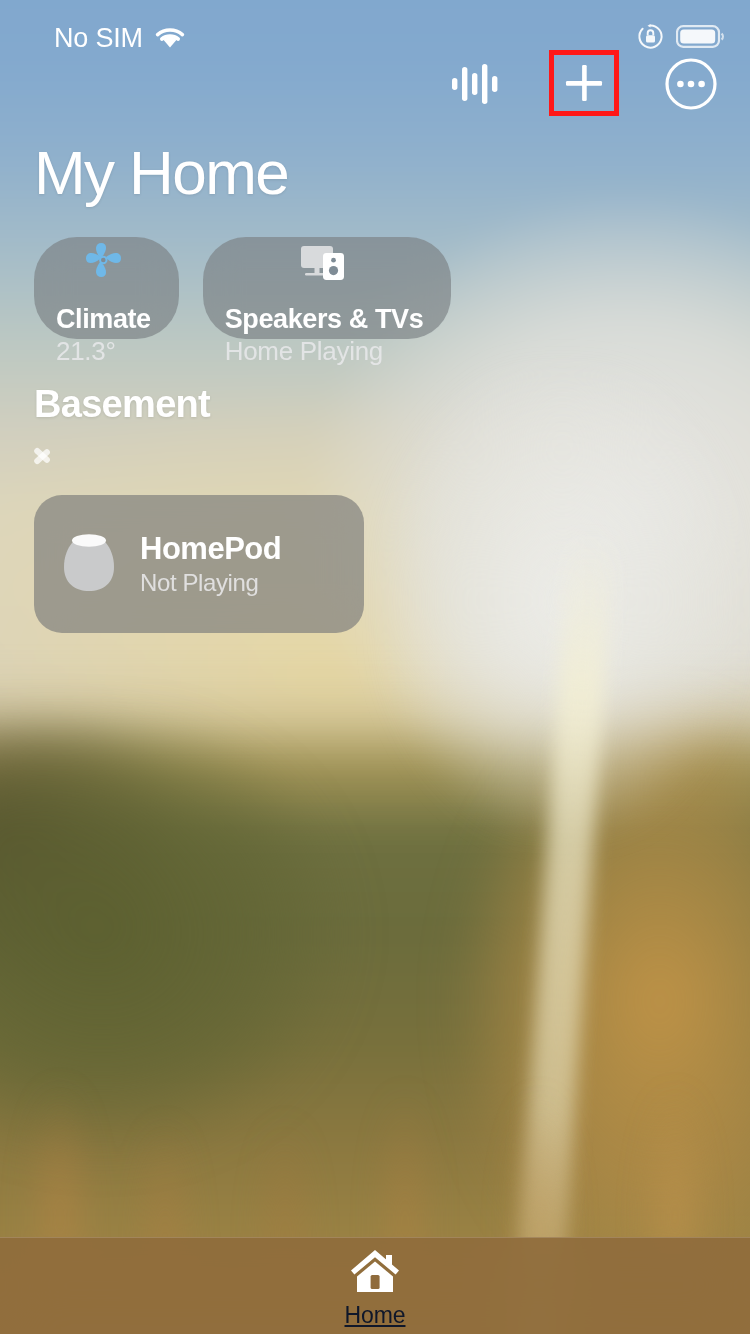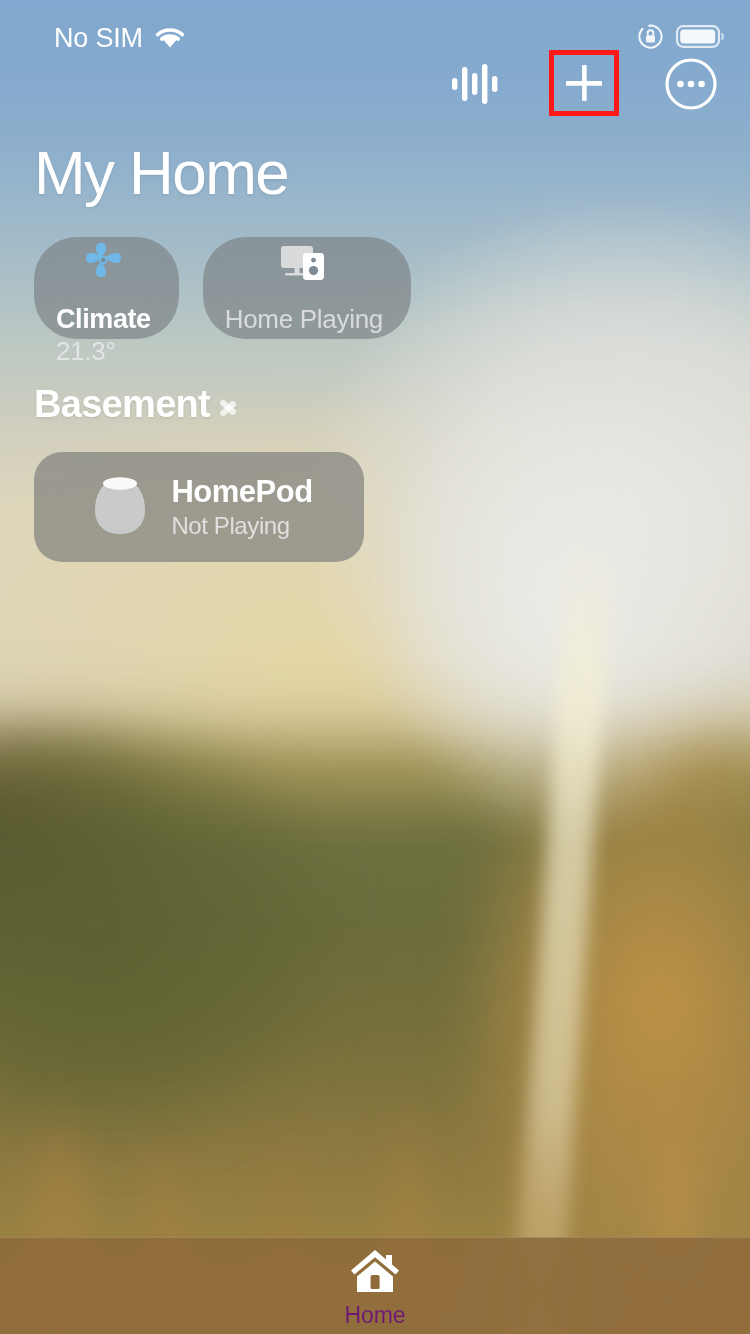--- a/index.html
+++ b/index.html
@@ -240,23 +240,23 @@
     color: rgba(235,235,238,0.80);
     font-size: 26px;
     font-weight: 400;
     letter-spacing: -0.3px;
     line-height: 1.2;
     margin-top: 1px;
   }
 
   .room-header {
     display: flex;
-    align-items: center;
     gap: 10px;
     margin: 44px 0 0 34px;
+    flex-direction: column;
   }
   .room-name {
     color: #fff;
     font-size: 38px;
     font-weight: bold;
     letter-spacing: -0.7px;
     text-shadow: 0 1px 3px rgba(0,0,0,0.10);
   }
   .chev {
     width: 18px; height: 30px;
@@ -272,29 +272,28 @@
     border-radius: 3px;
   }
   .chev::before { top: 7px;  transform: rotate(42deg); transform-origin: left center; }
   .chev::after  { top: 21px; transform: rotate(-42deg); transform-origin: left center; }
 
   .accessory-tile {
     display: flex;
     align-items: center;
     gap: 18px;
     width: 330px;
-    height: 110px;
+    height: 138px;
     margin: 26px 0 0 34px;
     padding: 0 20px 0 22px;
     border-radius: 28px;
     background: rgba(128,128,126,0.70);
     backdrop-filter: blur(20px);
     -webkit-backdrop-filter: blur(20px);
     box-sizing: border-box;
-    justify-content: center;
   }
   .tile-text { display: flex; flex-direction: column; }
   .tile-title {
     color: #fff;
     font-size: 31px;
     font-weight: bold;
     letter-spacing: -0.5px;
     line-height: 1.2;
   }
   .tile-sub {
@@ -324,21 +323,21 @@
     flex-direction: column;
     align-items: center;
     justify-content: center;
     gap: 3px;
     padding-top: 4px;
   }
   .tab-label {
     font-size: 23px;
     letter-spacing: -0.1px;
   }
-  .tab.active .tab-label { color: #701a75; }
+  .tab.active .tab-label { color: #0f172a; text-decoration: underline; }
   .tab.inactive .tab-label { color: rgba(235,225,210,0.50); }
   .tab.active svg { opacity: 1; }
   .tab.inactive svg { opacity: 0.45; }
 </style>
 </head>
 <body>
 
 <div id="screen">
 
   <div class="wall">
@@ -445,20 +444,21 @@
           <svg width="52" height="46" viewBox="0 0 52 46">
             <rect x="3" y="9" width="32" height="22" rx="3" fill="#D8DADC"></rect>
             <rect x="16.5" y="31" width="5" height="5" fill="#D8DADC"></rect>
             <rect x="7" y="36" width="24" height="2.6" rx="1.3" fill="#D8DADC"></rect>
             <rect x="25" y="16" width="21" height="27" rx="3.4" fill="#FFFFFF"></rect>
             <circle cx="35.5" cy="23.2" r="2.4" fill="#7F8C96"></circle>
             <circle cx="35.5" cy="33.6" r="4.6" fill="#7F8C96"></circle>
           </svg>
         </span>
         <div class="card-text">
+          <div class="card-title">Speakers &amp; TVs</div>
           <div class="card-sub">Home Playing</div>
         </div>
       </div>
 
     </div>
 
     <div class="room-header">
       <span class="room-name">Basement</span>
       <span class="chev"></span>
     </div>

